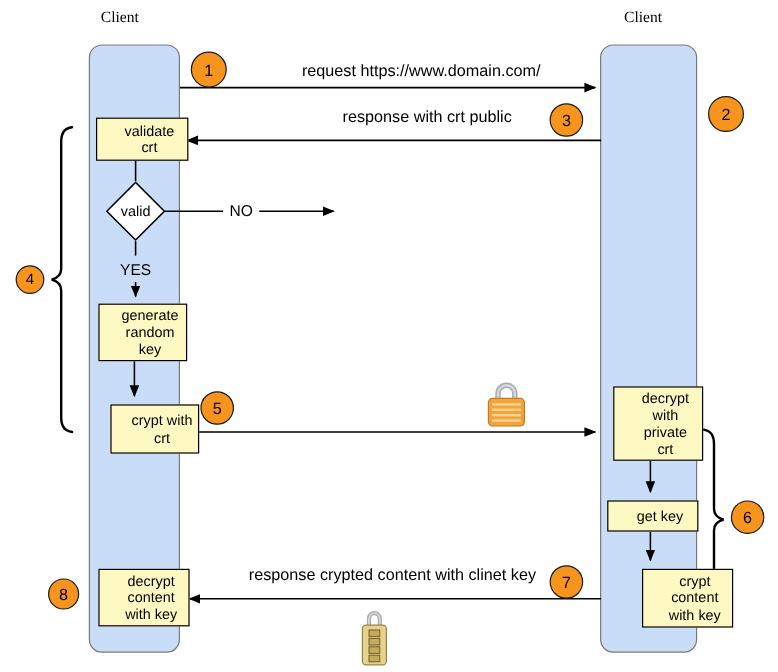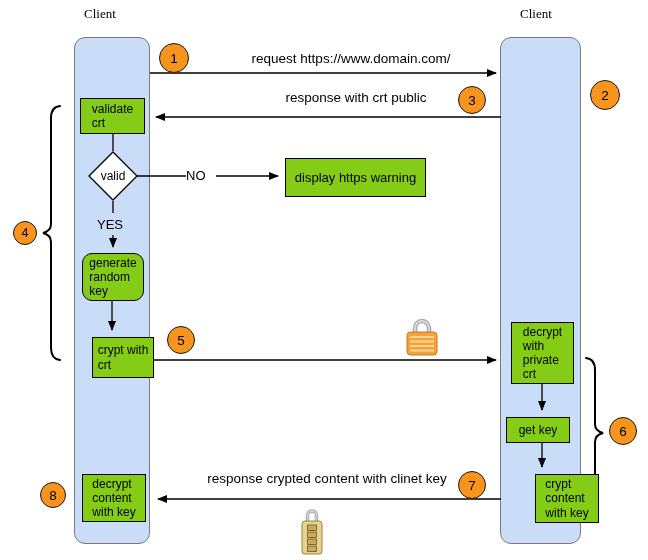--- a/index.html
+++ b/index.html
@@ -17,32 +17,32 @@
   .lifeline{
     position:absolute;background:var(--lifeline-fill);
     border:1.5px solid var(--lifeline-border);border-radius:11px;
   }
   #svg-layer{position:absolute;left:0;top:0;z-index:2;pointer-events:none;}
   .actor-title{
     position:absolute;z-index:3;font-family:Liberation Serif, serif;
     font-size:13px;letter-spacing:0px;
   }
   .node{
-    position:absolute;z-index:3;background:#84cc16;border:1px solid #000;
-    display:flex;align-items:center;justify-content:center;text-align:left;
-    font-size:12px;line-height:1.18;white-space:pre-line;
+    position:absolute;z-index:3;background:#fef9c3;border:1px solid #000;
+    display:flex;align-items:center;justify-content:center;text-align:center;
+    font-size:12px;line-height:1.18;white-space:pre-line;padding-left:12px;
   }
   .cellbox{position:absolute;z-index:3;background:#fff;border:1px solid #000;}
   .cell{height:23px;display:flex;align-items:center;justify-content:center;
     font-size:12.5px;}
   .cell:first-child{border-bottom:1px solid #000;}
   .msg-label{
     position:absolute;z-index:3;font-size:13.5px;text-align:center;
   }
-  .cond-label{position:absolute;z-index:3;font-size:13px;text-align:left;}
+  .cond-label{position:absolute;z-index:3;font-size:13px;text-align:center;}
   .diamond-label{position:absolute;z-index:3;font-size:12px;text-align:center;}
   .badge{
     position:absolute;z-index:4;border-radius:50%;
     background:var(--badge-fill);border:1.5px solid var(--badge-border);
     display:flex;align-items:center;justify-content:center;
     font-size:13.5px;box-sizing:border-box;
   }
 </style>
 </head>
 <body>
@@ -99,30 +99,29 @@
       <rect x="6.5" y="20" width="9" height="5.5" fill="#c4aa5c" stroke="#6e5a24" stroke-width="0.8"></rect>
       <rect x="6.5" y="27" width="9" height="5.5" fill="#c4aa5c" stroke="#6e5a24" stroke-width="0.8"></rect>
       <rect x="6.5" y="34" width="9" height="5.5" fill="#c4aa5c" stroke="#6e5a24" stroke-width="0.8"></rect>
       <rect x="6.5" y="41" width="9" height="5.5" fill="#c4aa5c" stroke="#6e5a24" stroke-width="0.8"></rect>
     </g>
   </svg>
 
   <div class="node" style="left:80px;top:98px;width:63px;height:34px;">validate
 crt</div>
   <div class="diamond-label" style="left:89px;top:169px;width:48px;">valid</div>
-  <div class="node" style="left:82px;top:253px;width:60px;height:46px;border-radius:10px;">generate
+  <div class="node" style="left:82px;top:253px;width:60px;height:46px;">generate
 random
 key</div>
   <div class="node" style="left:92px;top:337px;width:60px;height:39px;">crypt with
 crt</div>
   <div class="node" style="left:82px;top:474px;width:62px;height:46px;">decrypt
 content
 with key</div>
 
-  <div class="node" style="left:285px;top:158px;width:139px;height:37px;font-size:13px;">display https warning</div>
 
   <div class="cond-label" style="left:186px;top:168px;width:30px;background:#fff;">NO</div>
   <div class="cond-label" style="left:97px;top:217px;width:32px;">YES</div>
 
 
   <div class="node" style="left:511px;top:322px;width:61px;height:60px;">decrypt
 with
 private
 crt</div>
   <div class="node" style="left:506px;top:417px;width:62px;height:24px;">get key</div>

